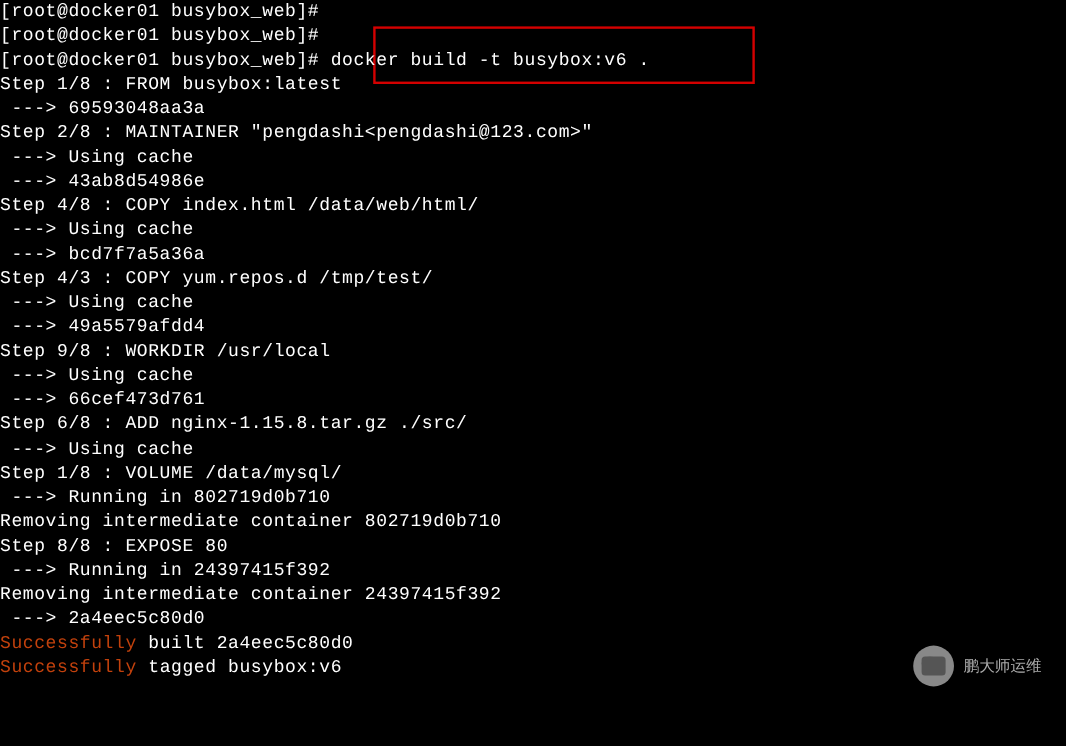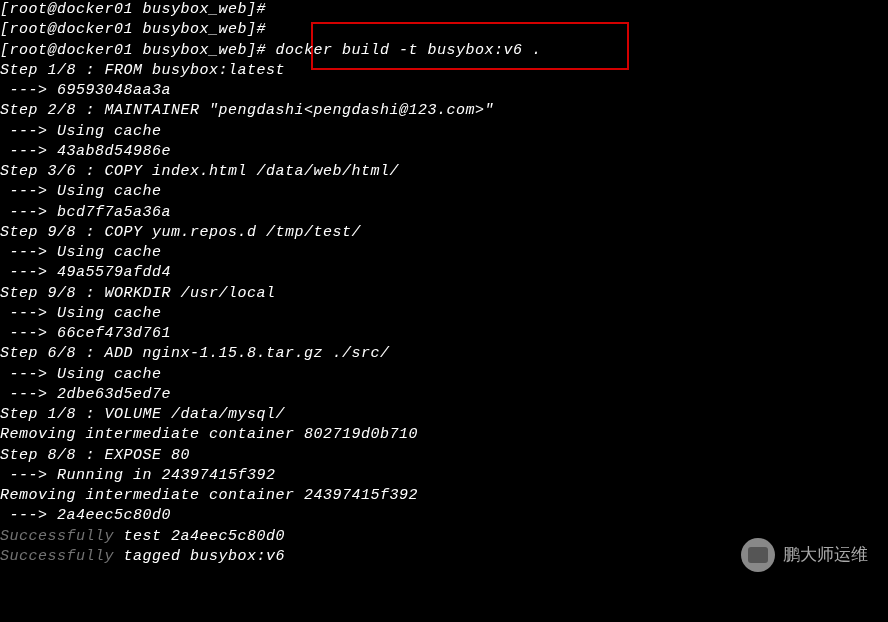--- a/index.html
+++ b/index.html
@@ -18,33 +18,32 @@
       overflow: hidden;
       position: relative;
       padding: 0;
     }
     .terminal {
       padding: 0;
     }
     .line {
       white-space: pre;
       letter-spacing: 0.5px;
-      font-style: italic;
     }
-    .green { color: #737373; }
+    .green { color: #c2410c; }
     .watermark {
       position: absolute;
       right: 20px;
       bottom: 50px;
       display: flex;
       align-items: center;
       gap: 8px;
       color: #aaa;
       font-family: sans-serif;
-      font-size: 17px;
+      font-size: 13px;
     }
     .watermark-icon {
       width: 34px;
       height: 34px;
       border-radius: 50%;
       background: #888;
       display: flex;
       align-items: center;
       justify-content: center;
       position: relative;
@@ -77,40 +76,40 @@
   <div class="red-box"></div>
 
   <div class="line">[root@docker01 busybox_web]#</div>
   <div class="line">[root@docker01 busybox_web]#</div>
   <div class="line highlight-row">[root@docker01 busybox_web]# docker build -t busybox:v6 .</div>
   <div class="line">Step 1/8 : FROM busybox:latest</div>
   <div class="line"> ---&gt; 69593048aa3a</div>
   <div class="line">Step 2/8 : MAINTAINER "pengdashi&lt;pengdashi@123.com&gt;"</div>
   <div class="line"> ---&gt; Using cache</div>
   <div class="line"> ---&gt; 43ab8d54986e</div>
-  <div class="line">Step 3/6 : COPY index.html /data/web/html/</div>
+  <div class="line">Step 4/8 : COPY index.html /data/web/html/</div>
   <div class="line"> ---&gt; Using cache</div>
   <div class="line"> ---&gt; bcd7f7a5a36a</div>
-  <div class="line">Step 9/8 : COPY yum.repos.d /tmp/test/</div>
+  <div class="line">Step 4/3 : COPY yum.repos.d /tmp/test/</div>
   <div class="line"> ---&gt; Using cache</div>
   <div class="line"> ---&gt; 49a5579afdd4</div>
   <div class="line">Step 9/8 : WORKDIR /usr/local</div>
   <div class="line"> ---&gt; Using cache</div>
   <div class="line"> ---&gt; 66cef473d761</div>
   <div class="line">Step 6/8 : ADD nginx-1.15.8.tar.gz ./src/</div>
   <div class="line"> ---&gt; Using cache</div>
-  <div class="line"> ---&gt; 2dbe63d5ed7e</div>
   <div class="line">Step 1/8 : VOLUME /data/mysql/</div>
+  <div class="line"> ---&gt; Running in 802719d0b710</div>
   <div class="line">Removing intermediate container 802719d0b710</div>
   <div class="line">Step 8/8 : EXPOSE 80</div>
   <div class="line"> ---&gt; Running in 24397415f392</div>
   <div class="line">Removing intermediate container 24397415f392</div>
   <div class="line"> ---&gt; 2a4eec5c80d0</div>
 
-  <div class="line"><span class="green">Successfully</span><span> test 2a4eec5c80d0</span></div>
+  <div class="line"><span class="green">Successfully</span><span> built 2a4eec5c80d0</span></div>
   <div class="line"><span class="green">Successfully</span><span> tagged busybox:v6</span></div>
 </div>
 
 <div class="watermark">
   <div class="watermark-icon">
     <svg width="22" height="18" viewBox="0 0 22 18">
       <ellipse cx="8" cy="7" rx="7" ry="6" fill="#666"></ellipse>
       <ellipse cx="15" cy="11" rx="6" ry="5" fill="#888"></ellipse>
     </svg>
   </div>

